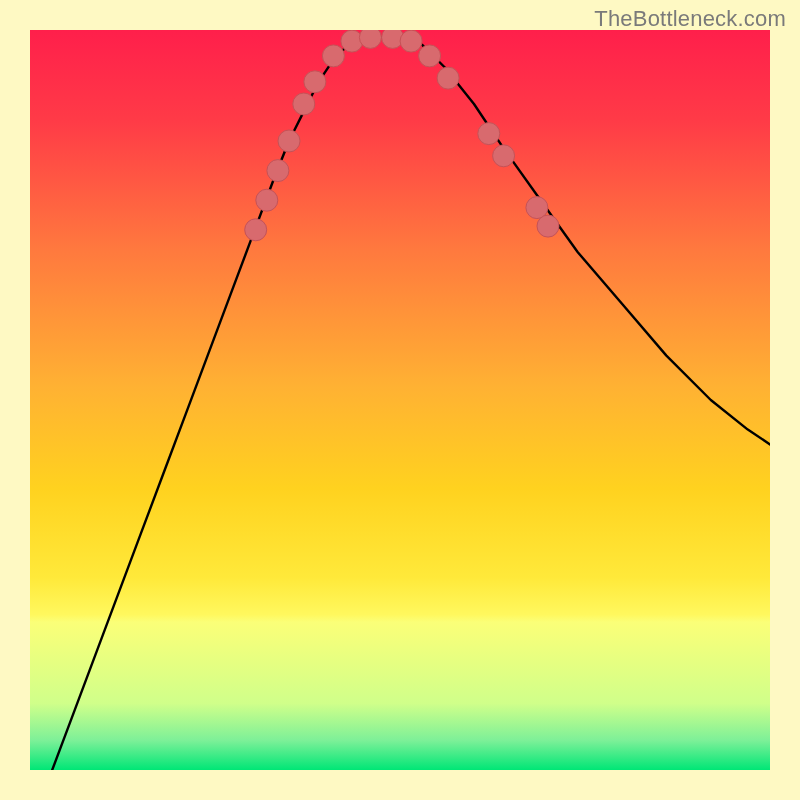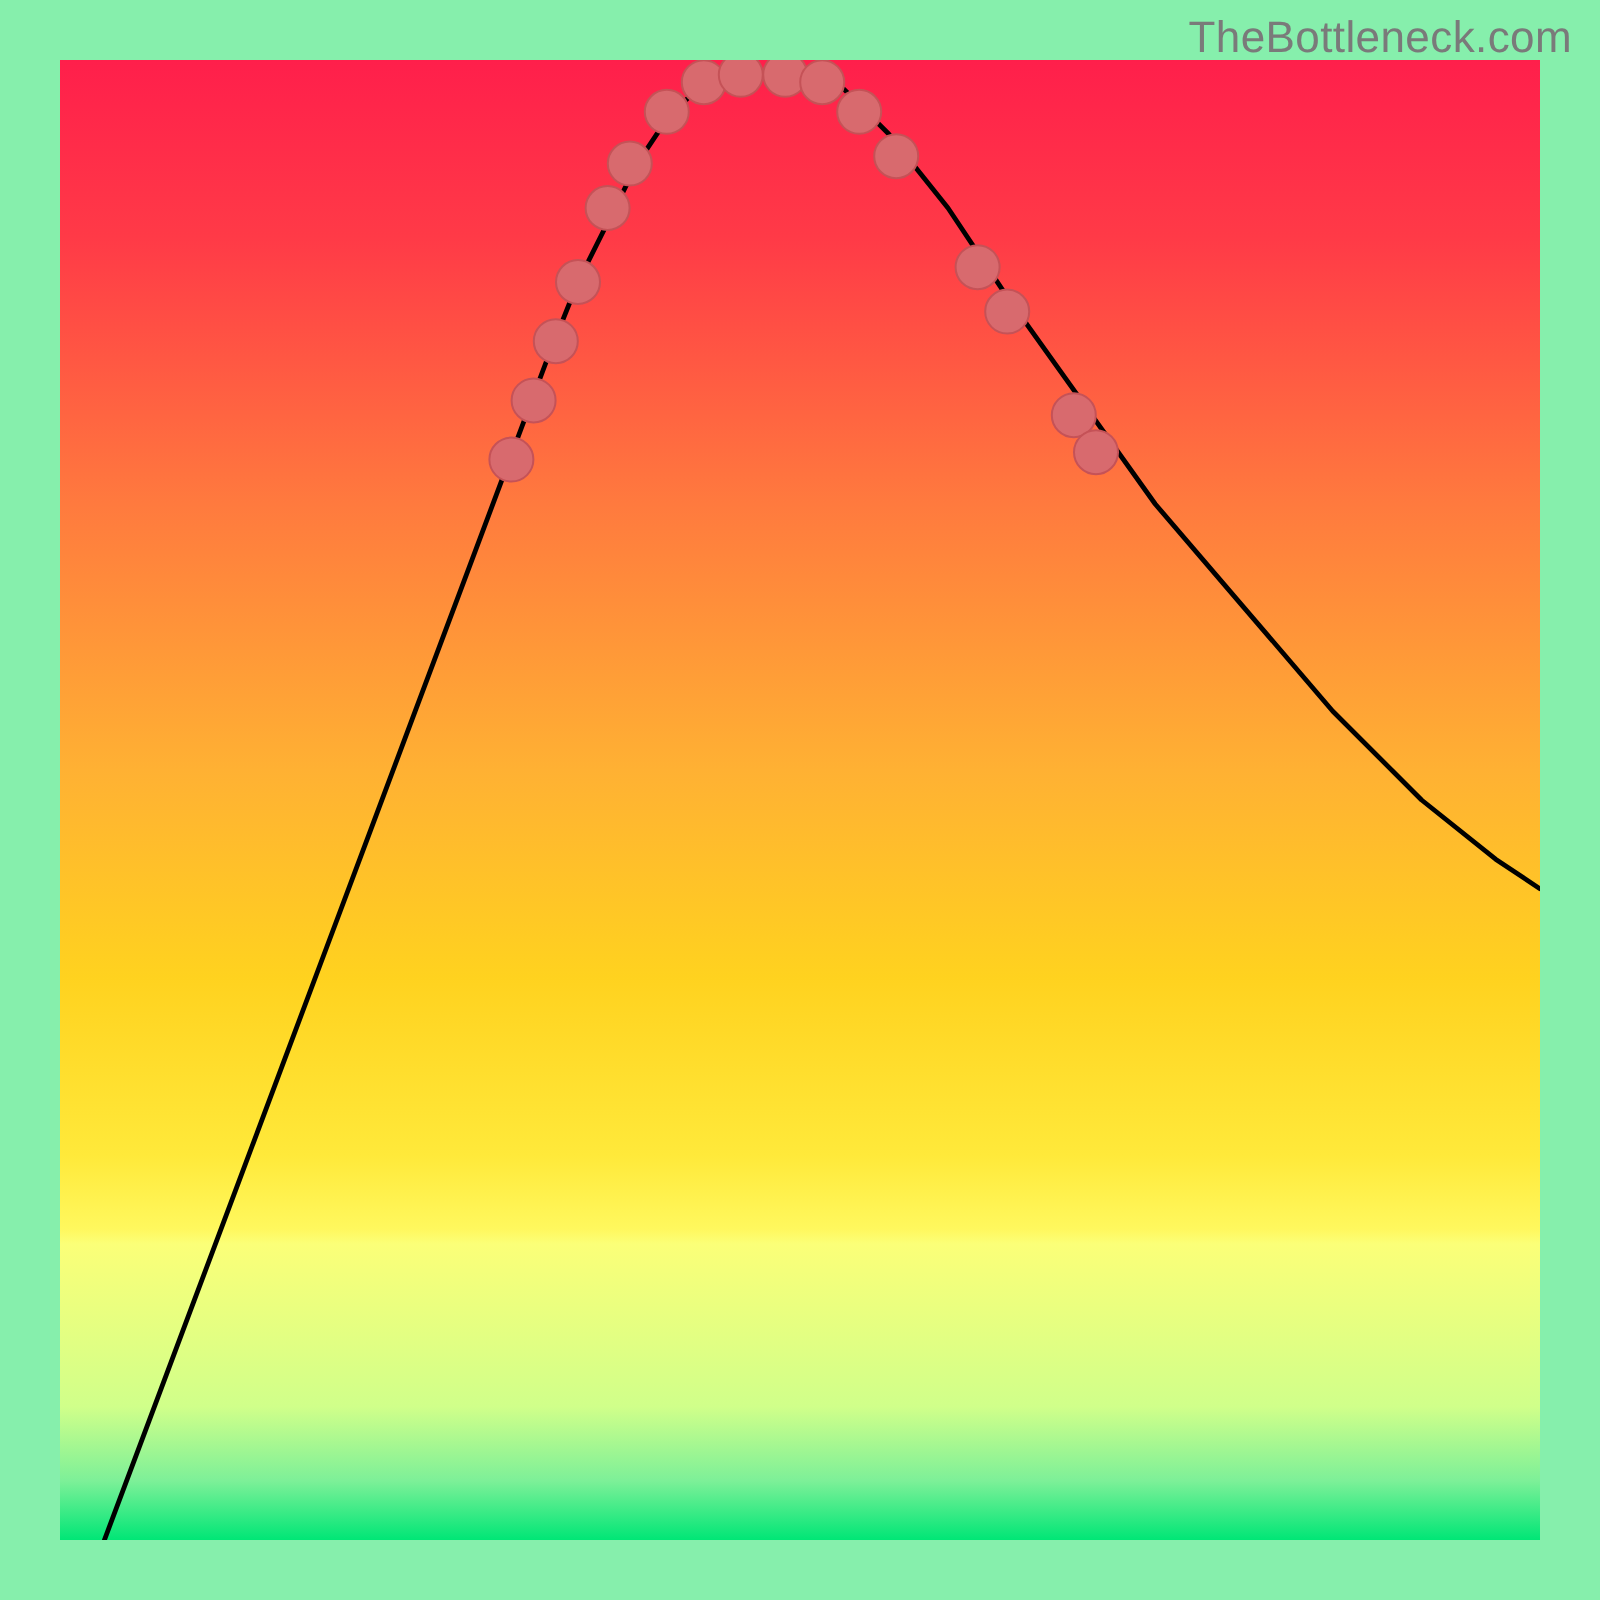--- a/index.html
+++ b/index.html
@@ -8,21 +8,21 @@
     width: 800px;
     height: 800px;
     overflow: hidden;
     background: #000;
     font-family: Arial, Helvetica, sans-serif;
   }
   .frame {
     position: relative;
     width: 800px;
     height: 800px;
-    background: #86efac;
+    background: #fef9c3;
   }
   .plot {
     position: absolute;
     left: 30px;
     top: 30px;
     width: 740px;
     height: 740px;
   }
   .watermark {
     position: absolute;

